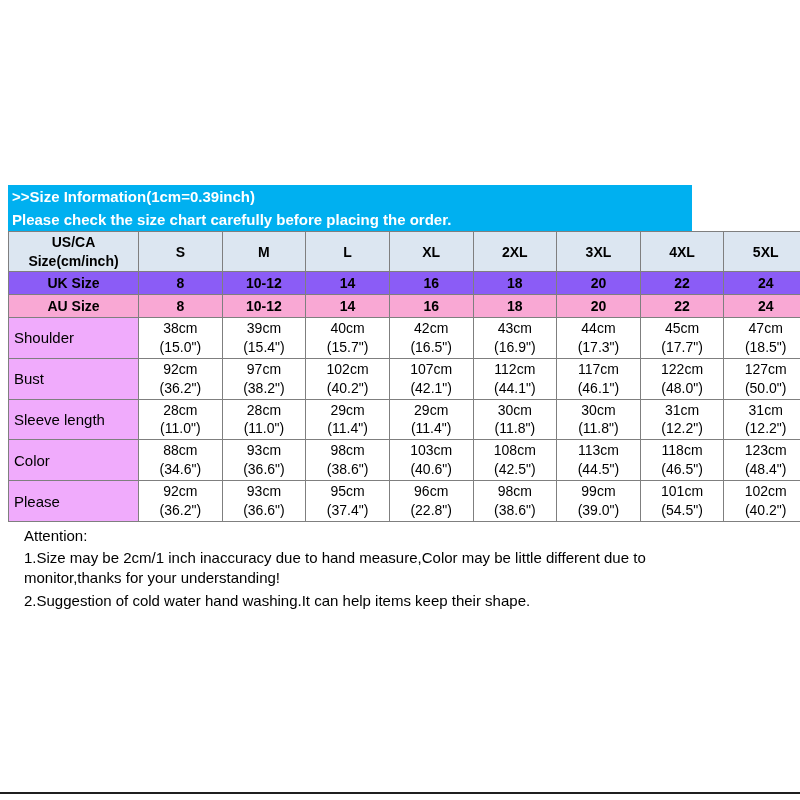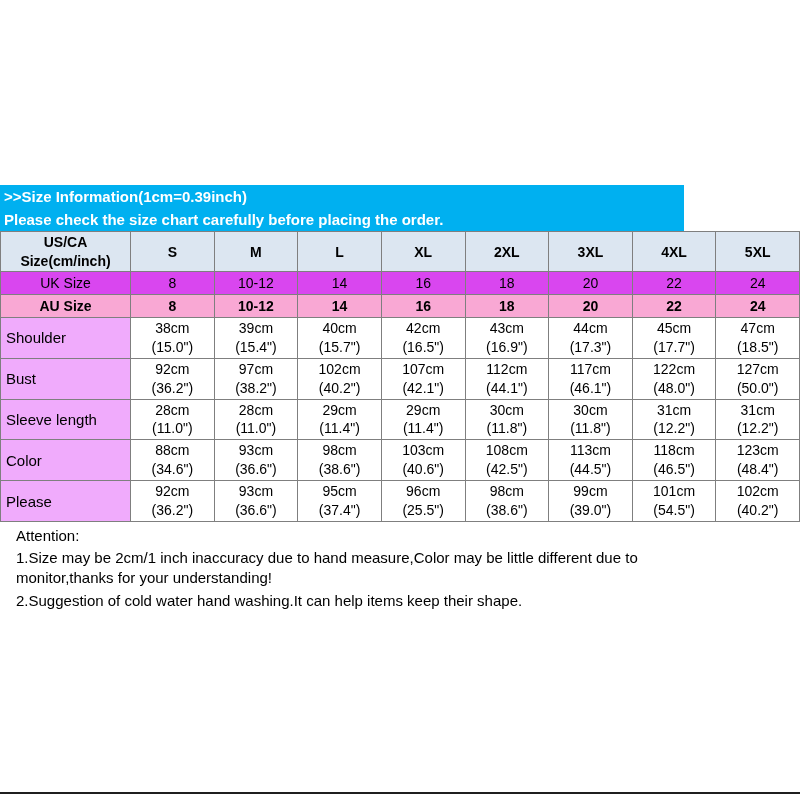--- a/index.html
+++ b/index.html
@@ -9,21 +9,21 @@
     width: 800px;
     height: 800px;
     background: #ffffff;
     font-family: "Liberation Sans", sans-serif;
     color: #000;
     position: relative;
   }
   .page {
     position: absolute;
     top: 185px;
-    left: 0;
+    left: 8px;
     width: 684px;
   }
   .banner {
     background: #00b0f0;
     color: #ffffff;
     font-weight: bold;
     font-size: 15px;
   }
   .banner-line {
     padding: 2px 4px;
@@ -42,21 +42,21 @@
     vertical-align: middle;
     font-size: 14px;
   }
   col.first-col { width: 130px; }
   .hdr-row td, .hdr-row th {
     background: #dce6f1;
     font-weight: bold;
     font-size: 15px;
     height: 40px;
   }
-  .uk-row td { background: #d946ef; font-weight: normal; height: 23px; }
+  .uk-row td { background: #8b5cf6; font-weight: bold; height: 23px; }
   .au-row td { background: #f9a8d4; font-weight: bold; height: 23px; }
   .meas-row td { background: #ffffff; height: 40px; }
   .meas-row td.row-label {
     background: #f0abfc;
     text-align: left;
     padding-left: 5px;
     font-size: 15px;
     font-weight: normal;
   }
   .two-line { white-space: pre-line; line-height: 1.35; }
@@ -219,21 +219,21 @@
 
     <tr class="meas-row">
       <td class="row-label">Please</td>
       <td class="two-line">92cm
 (36.2")</td>
       <td class="two-line">93cm
 (36.6")</td>
       <td class="two-line">95cm
 (37.4")</td>
       <td class="two-line">96cm
-(25.5")</td>
+(22.8")</td>
       <td class="two-line">98cm
 (38.6")</td>
       <td class="two-line">99cm
 (39.0")</td>
       <td class="two-line">101cm
 (54.5")</td>
       <td class="two-line">102cm
 (40.2")</td>
     </tr>
   </tbody>

